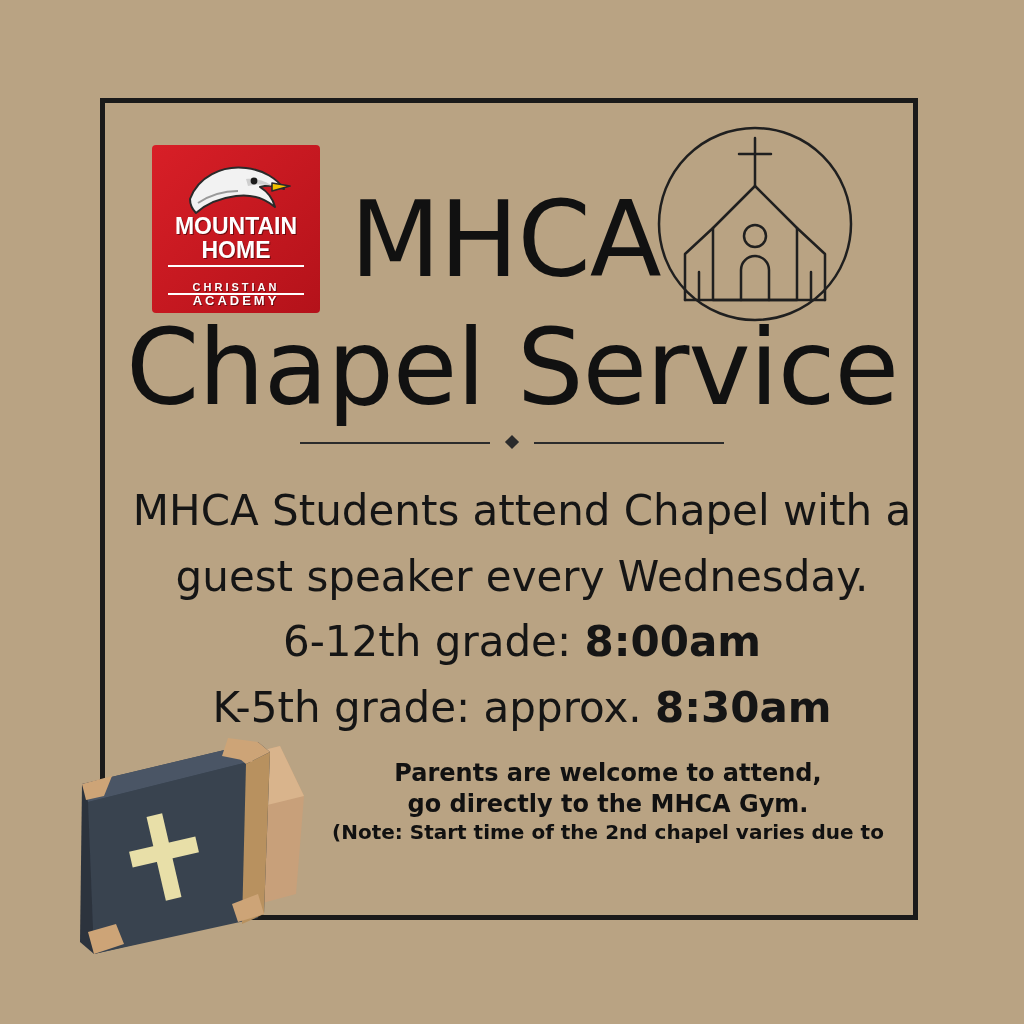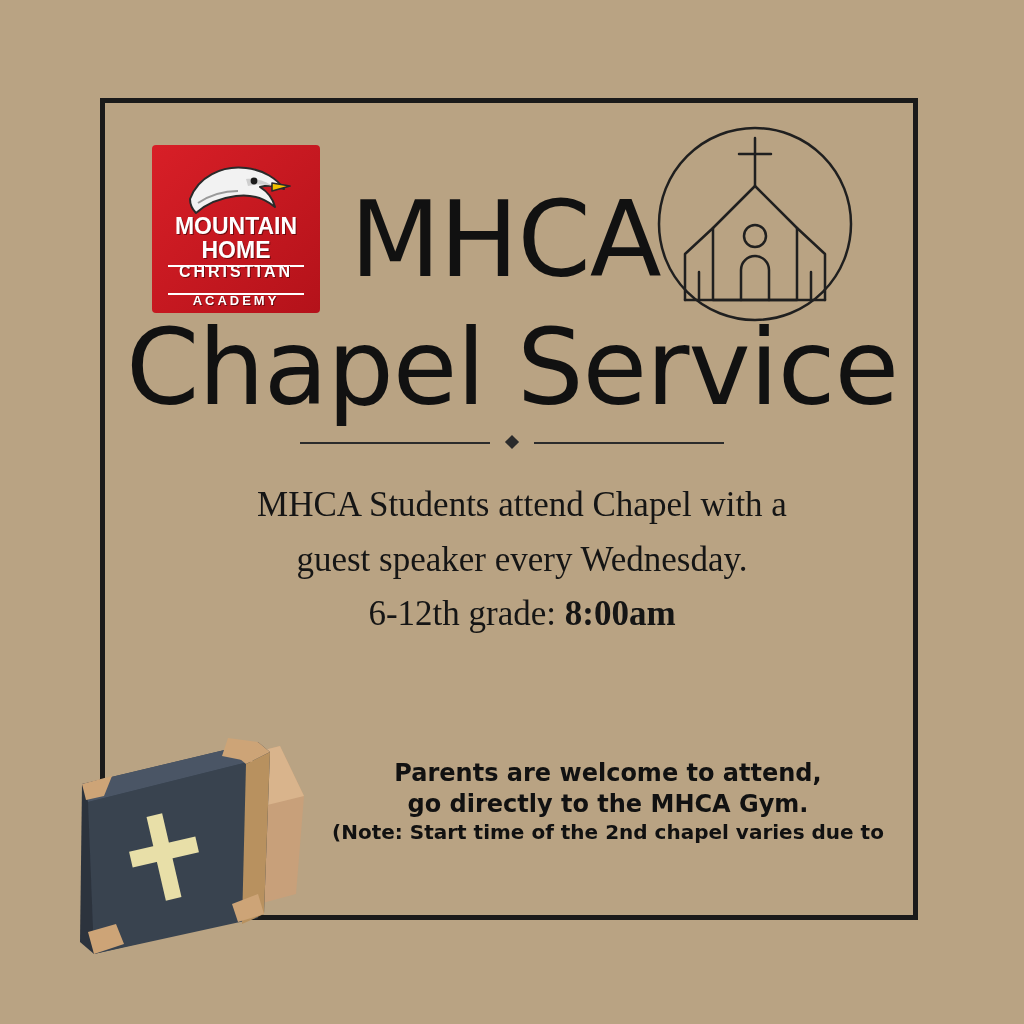--- a/index.html
+++ b/index.html
@@ -62,21 +62,21 @@
   #logo .l1 { top: 68px;  font-size: 23px; letter-spacing: 0px; }
   #logo .l2 { top: 92px;  font-size: 23px; letter-spacing: 0px; }
   #logo .rule {
     position: absolute;
     left: 16px; right: 16px;
     height: 2px;
     background: #ffffff;
   }
   #logo .r1 { top: 120px; }
   #logo .r2 { top: 148px; }
-  #logo .l3 { top: 118px; font-size: 16px; letter-spacing: 3px; }
+  #logo .l3 { top: 136px; font-size: 11px; letter-spacing: 3px; }
   #logo .l4 { top: 148px; font-size: 13px; letter-spacing: 3px; }
 
   
   #church {
     position: absolute;
     left: 655px;
     top: 124px;
     width: 200px;
     height: 200px;
   }
@@ -138,25 +138,24 @@
   #body-lines {
     position: absolute;
     left: 130px;
     right: 110px;
     top: 478px;
     text-align: center;
     color: #151515;
     font-family: "DejaVu Sans", sans-serif;
   }
   #body-lines .line {
-    font-size: 35px;
+    font-size: 42px;
     line-height: 1.56;
     font-weight: 400;
     white-space: nowrap;
-    font-family: Liberation Serif, serif;
   }
   #body-lines .line b { font-weight: 700; }
 
   
   #bible {
     position: absolute;
     left: 52px;
     top: 718px;
     width: 270px;
     height: 250px;
@@ -228,20 +227,21 @@
   <div id="divider">
     <div class="line left"></div>
     <div class="diamond"></div>
     <div class="line right"></div>
   </div>
 
   <div id="body-lines">
     <div class="line">MHCA Students attend Chapel with a</div>
     <div class="line">guest speaker every Wednesday.</div>
     <div class="line"><span>6-12th grade: </span><b>8:00am</b></div>
+    <div class="line"><span>K-5th grade: approx. </span><b>8:30am</b></div>
   </div>
 
   <svg id="bible" viewBox="0 0 270 250">
     <g>
       <path d="M60 70 L228 28 L252 78 L244 176 L74 222 Z" fill="#c8a07a"></path>
       <path d="M60 70 L228 28 L252 78 L80 120 Z" fill="#d9b48c"></path>
       <path d="M30 66 L206 24 L218 34 L212 196 L42 236 Z" fill="#3c4654"></path>
       <path d="M30 66 L206 24 L212 40 L36 84 Z" fill="#4a5565"></path>
       <path d="M36 84 L212 40 L206 200 L42 236 Z" fill="#39434f"></path>
       <path d="M30 66 L36 84 L42 236 L28 224 Z" fill="#2c333d"></path>

